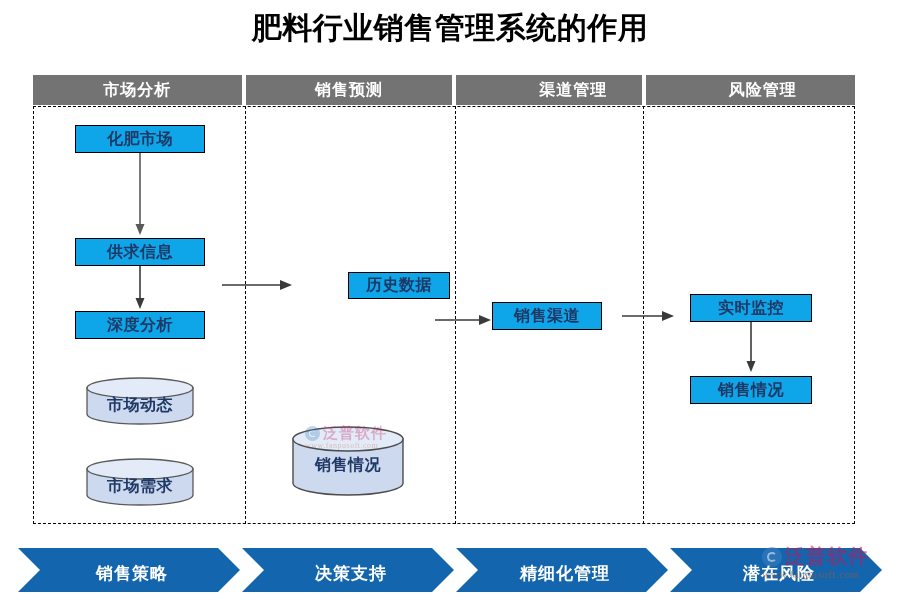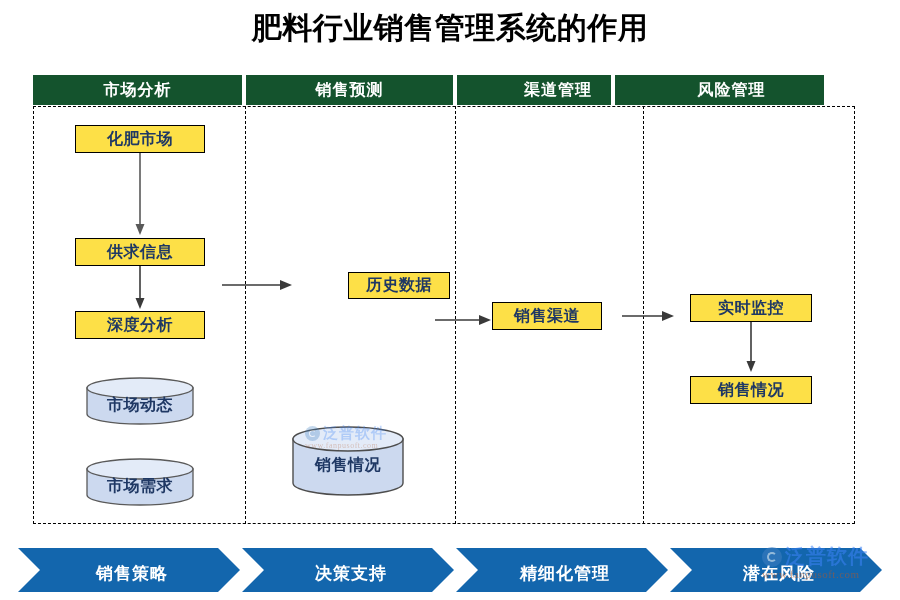--- a/index.html
+++ b/index.html
@@ -38,39 +38,39 @@
   
   .header-bar {
     position: absolute;
     left: 33px;
     top: 75px;
     width: 822px;
     height: 30px;
     display: flex;
   }
   .header-cell {
-    background: #14532d;
+    background: #737373;
     color: #ffffff;
     font-size: 16px;
     font-weight: bold;
     display: flex;
     align-items: center;
     justify-content: center;
     height: 30px;
     box-sizing: border-box;
     letter-spacing: 1px;
   }
   .header-gap {
     width: 4px;
     height: 30px;
     background: #ffffff;
   }
   .hc-1 { width: 209px; }
   .hc-2 { width: 207px; }
-  .hc-3 { width: 154px; padding-left: 48px; }
+  .hc-3 { width: 186px; padding-left: 48px; }
   .hc-4 { width: 209px; padding-left: 24px; }
 
   
   .lane-frame {
     position: absolute;
     left: 33px;
     top: 106px;
     width: 822px;
     height: 418px;
     border: 1.5px dashed #000000;
@@ -82,21 +82,21 @@
     height: 418px;
     border-left: 1.5px dashed #000000;
   }
   .lane-div-1 { left: 245px; }
   .lane-div-2 { left: 455px; }
   .lane-div-3 { left: 643px; }
 
   
   .proc-box {
     position: absolute;
-    background: #fde047;
+    background: #0ea5e9;
     border: 1.2px solid #000000;
     box-sizing: border-box;
     display: flex;
     align-items: center;
     justify-content: center;
     color: #1f3864;
     font-size: 16px;
     font-weight: bold;
     font-family: Liberation Mono, monospace;
     letter-spacing: 0.5px;
@@ -200,21 +200,21 @@
     width: 10px;
     height: 10px;
     border-radius: 50%;
     border: 2px solid #ffffff;
     border-right-color: transparent;
     box-sizing: border-box;
   }
   .wm-text {
     font-size: 20px;
     font-weight: bold;
-    color: #3b82f6;
+    color: #be185d;
     font-family: "Liberation Serif", "DejaVu Serif", serif;
     letter-spacing: 1px;
     white-space: nowrap;
   }
   .wm-url {
     font-size: 11px;
     color: #b0582a;
     font-family: "Liberation Serif", "DejaVu Serif", serif;
     letter-spacing: 0.5px;
     white-space: nowrap;

